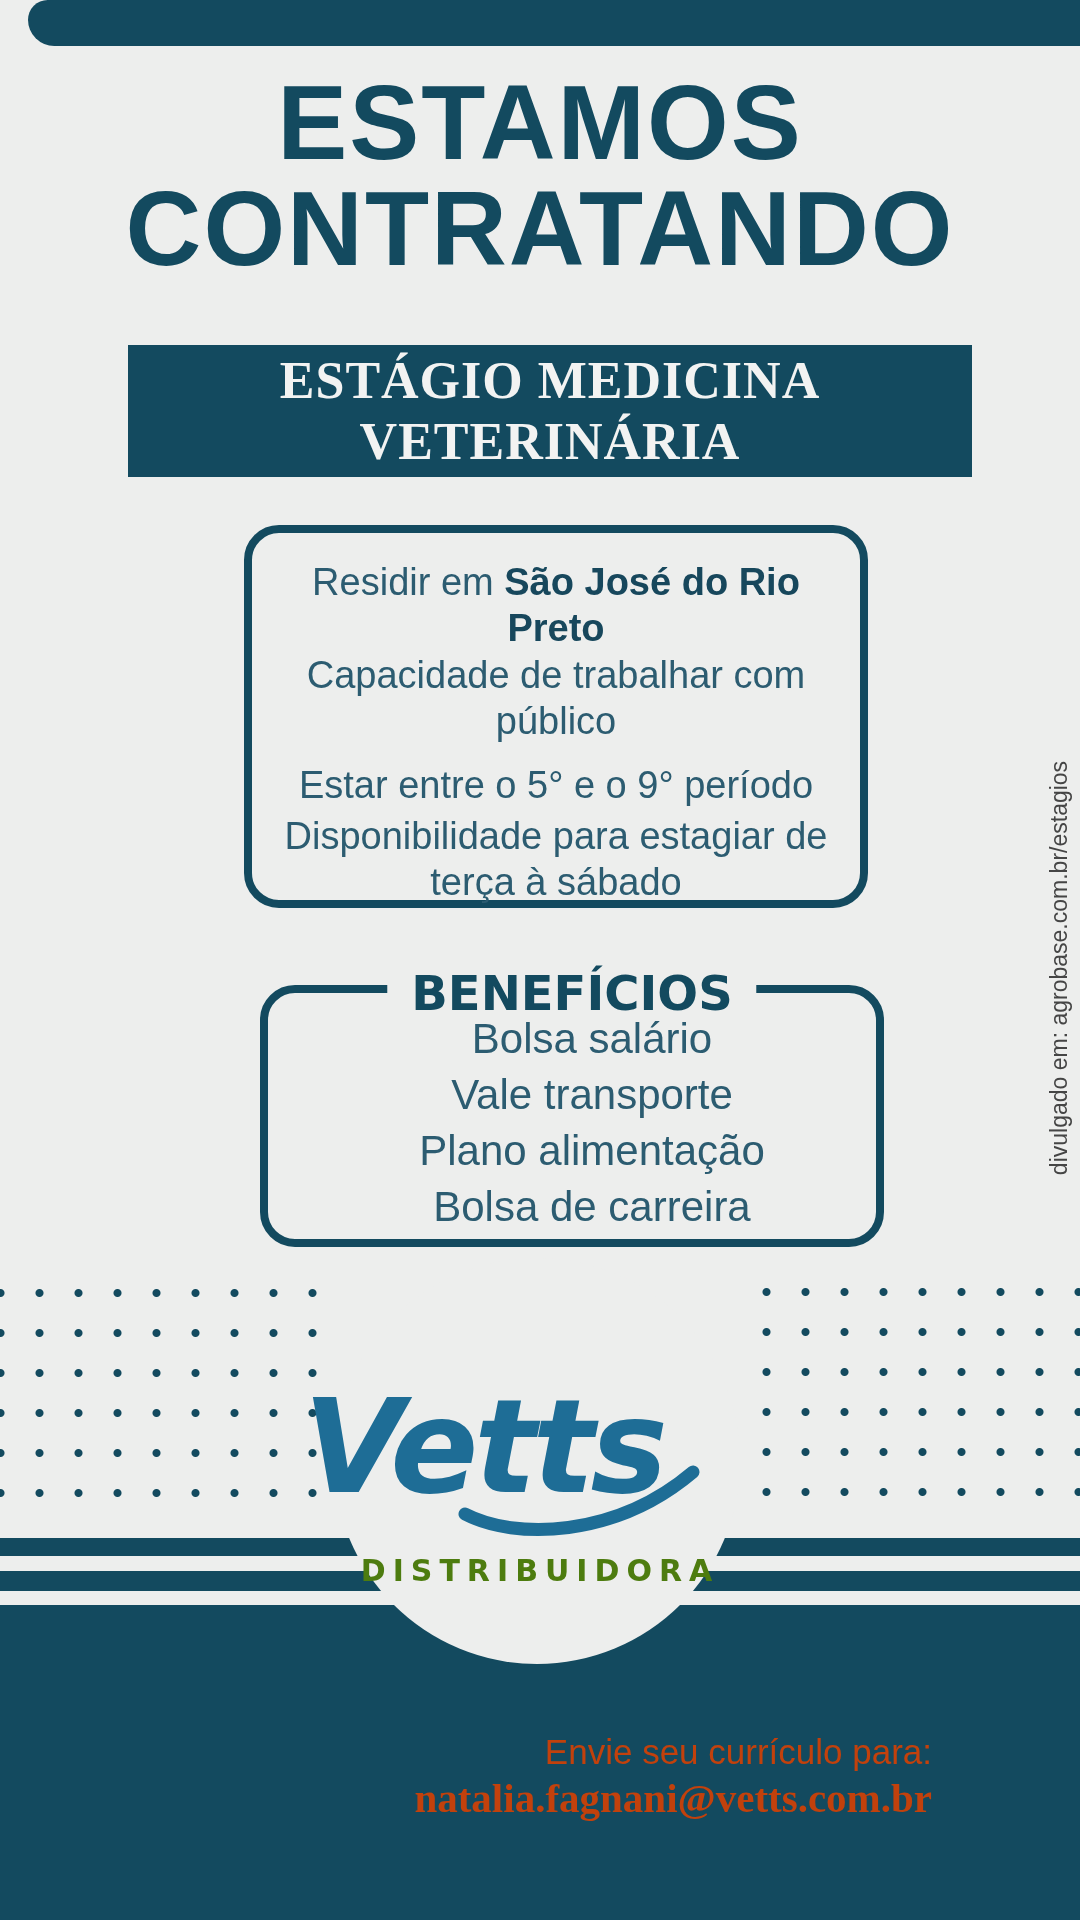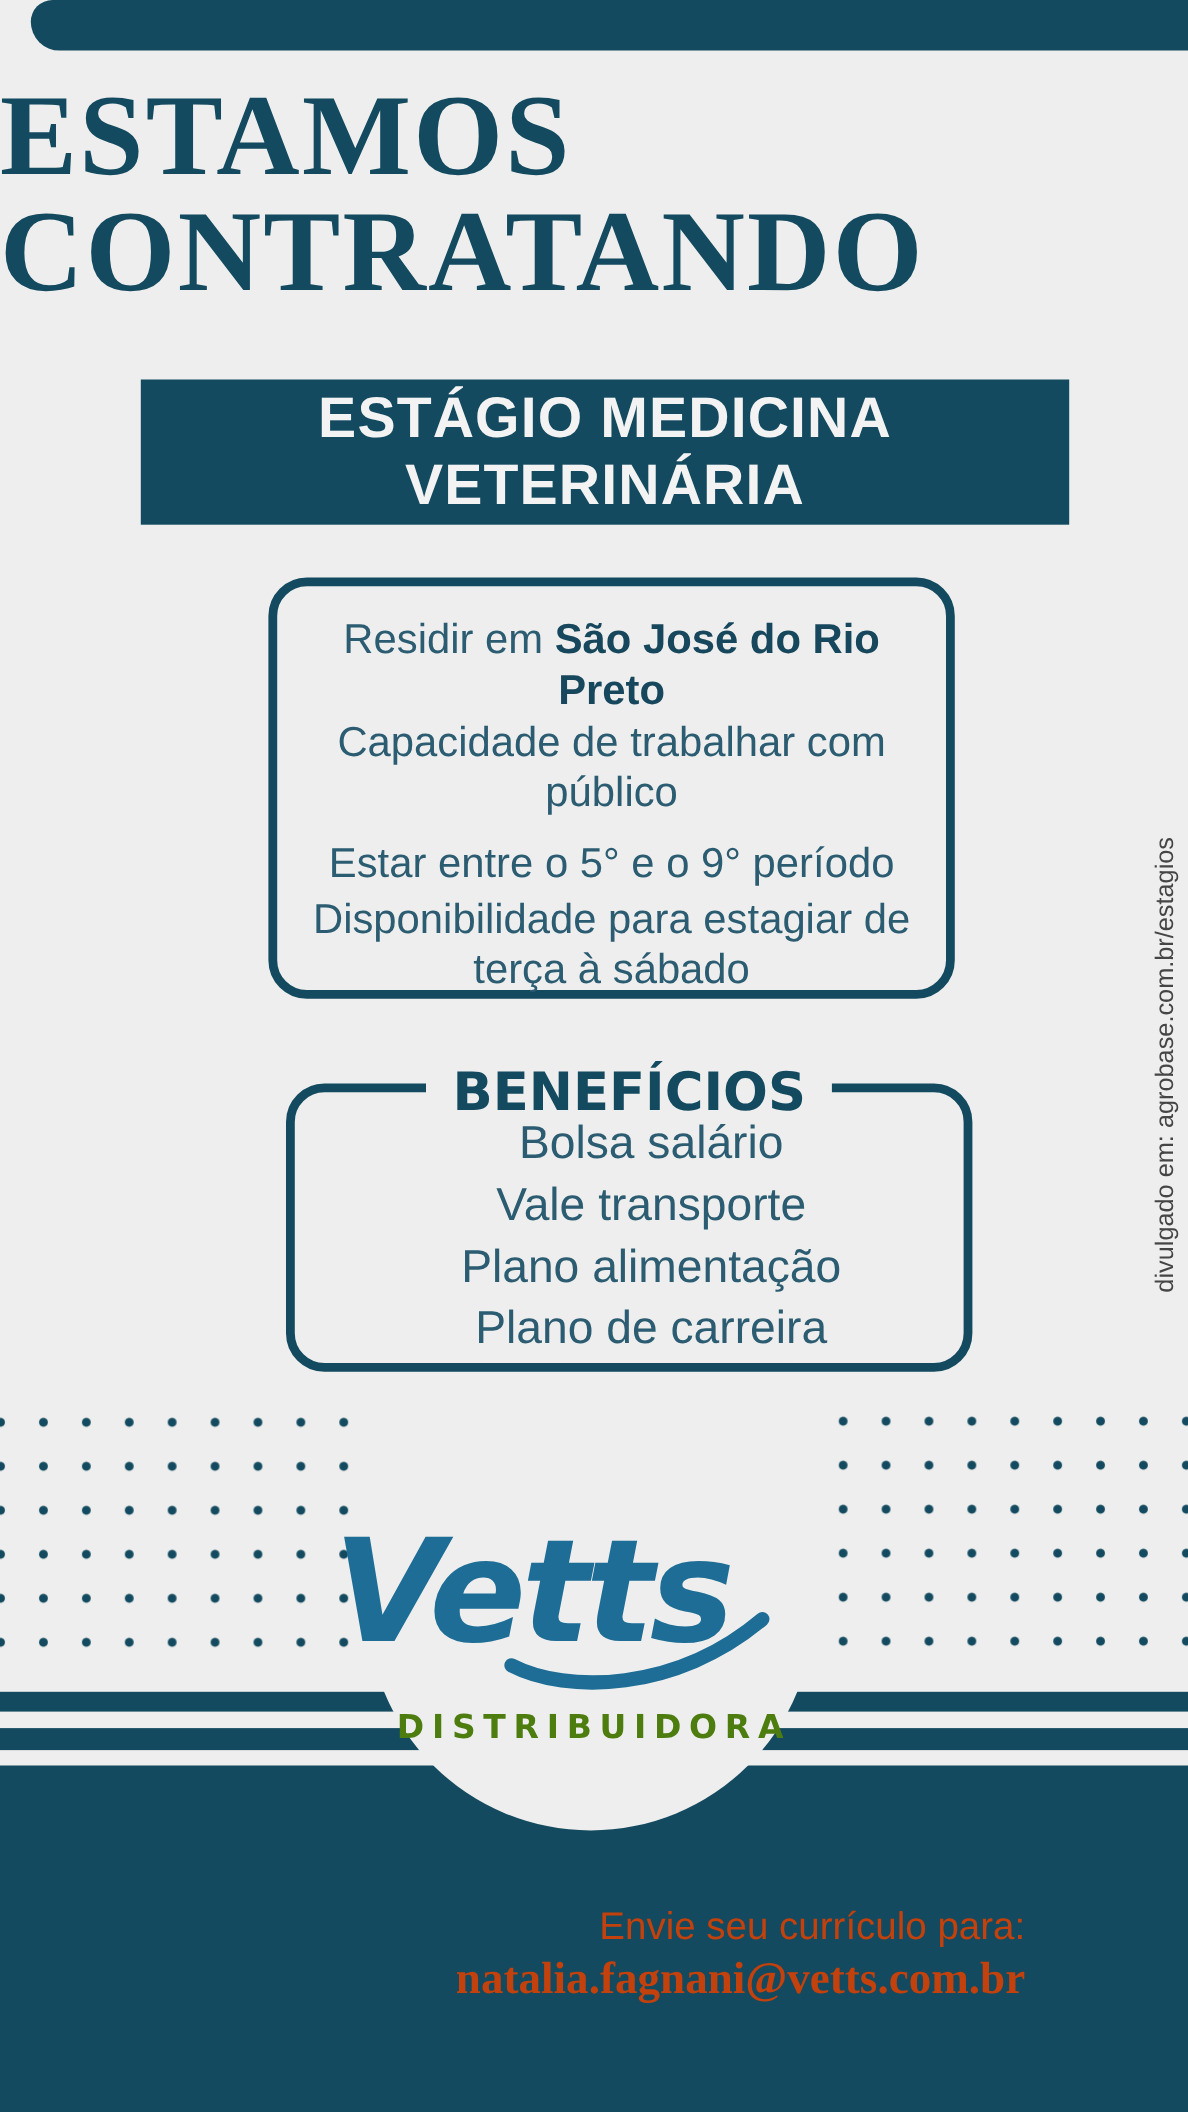--- a/index.html
+++ b/index.html
@@ -11,32 +11,32 @@
   .abs{position:absolute;}
 
   
   .top-bar{
     left:28px;top:0;width:1052px;height:46px;
     background:#134A5F;border-radius:45px 0 0 60px;
   }
 
   
   .main-title{
-    left:0;top:70px;width:1080px;
-    font-family:Liberation Serif, serif;font-weight:bold;
+    left:0;top:70px;width:1080px;text-align:center;
+    font-family:Liberation Sans, sans-serif;font-weight:bold;
     font-size:105px;line-height:1.01;letter-spacing:2px;color:#134A5F;
   }
 
   
   .banner{
     left:128px;top:345px;width:844px;height:132px;background:#134A5F;
     display:flex;flex-direction:column;justify-content:center;align-items:center;
   }
   .banner div{
-    font-family:Liberation Sans, sans-serif;font-weight:bold;
+    font-family:Liberation Serif, serif;font-weight:bold;
     font-size:52px;line-height:1.18;color:#F2F3F2;letter-spacing:1px;
   }
 
   
   .outline-box{
     border:8px solid #134A5F;border-radius:35px;background:transparent;
     box-sizing:border-box;text-align:center;
   }
   .box-requisitos{left:244px;top:525px;width:624px;height:383px;}
   .box-beneficios{left:260px;top:985px;width:624px;height:262px;padding-left:40px;}
@@ -122,21 +122,21 @@
     <div class="req-line4">Disponibilidade para estagiar de terça à sábado</div>
   </div>
 </div>
 
 <div class="abs outline-box box-beneficios">
   <div class="box-heading">BENEFÍCIOS</div>
   <div class="benefits-list">
     <div>Bolsa salário</div>
     <div>Vale transporte</div>
     <div>Plano alimentação</div>
-    <div>Plano de carreira</div>
+    <div>Bolsa de carreira</div>
   </div>
 </div>
 
 <div class="abs dots dots-left"></div>
 <div class="abs dots dots-right"></div>
 
 <div class="abs stripe1"></div>
 <div class="abs stripe2"></div>
 <div class="abs footer-band"></div>
 <div class="abs logo-circle"></div>

